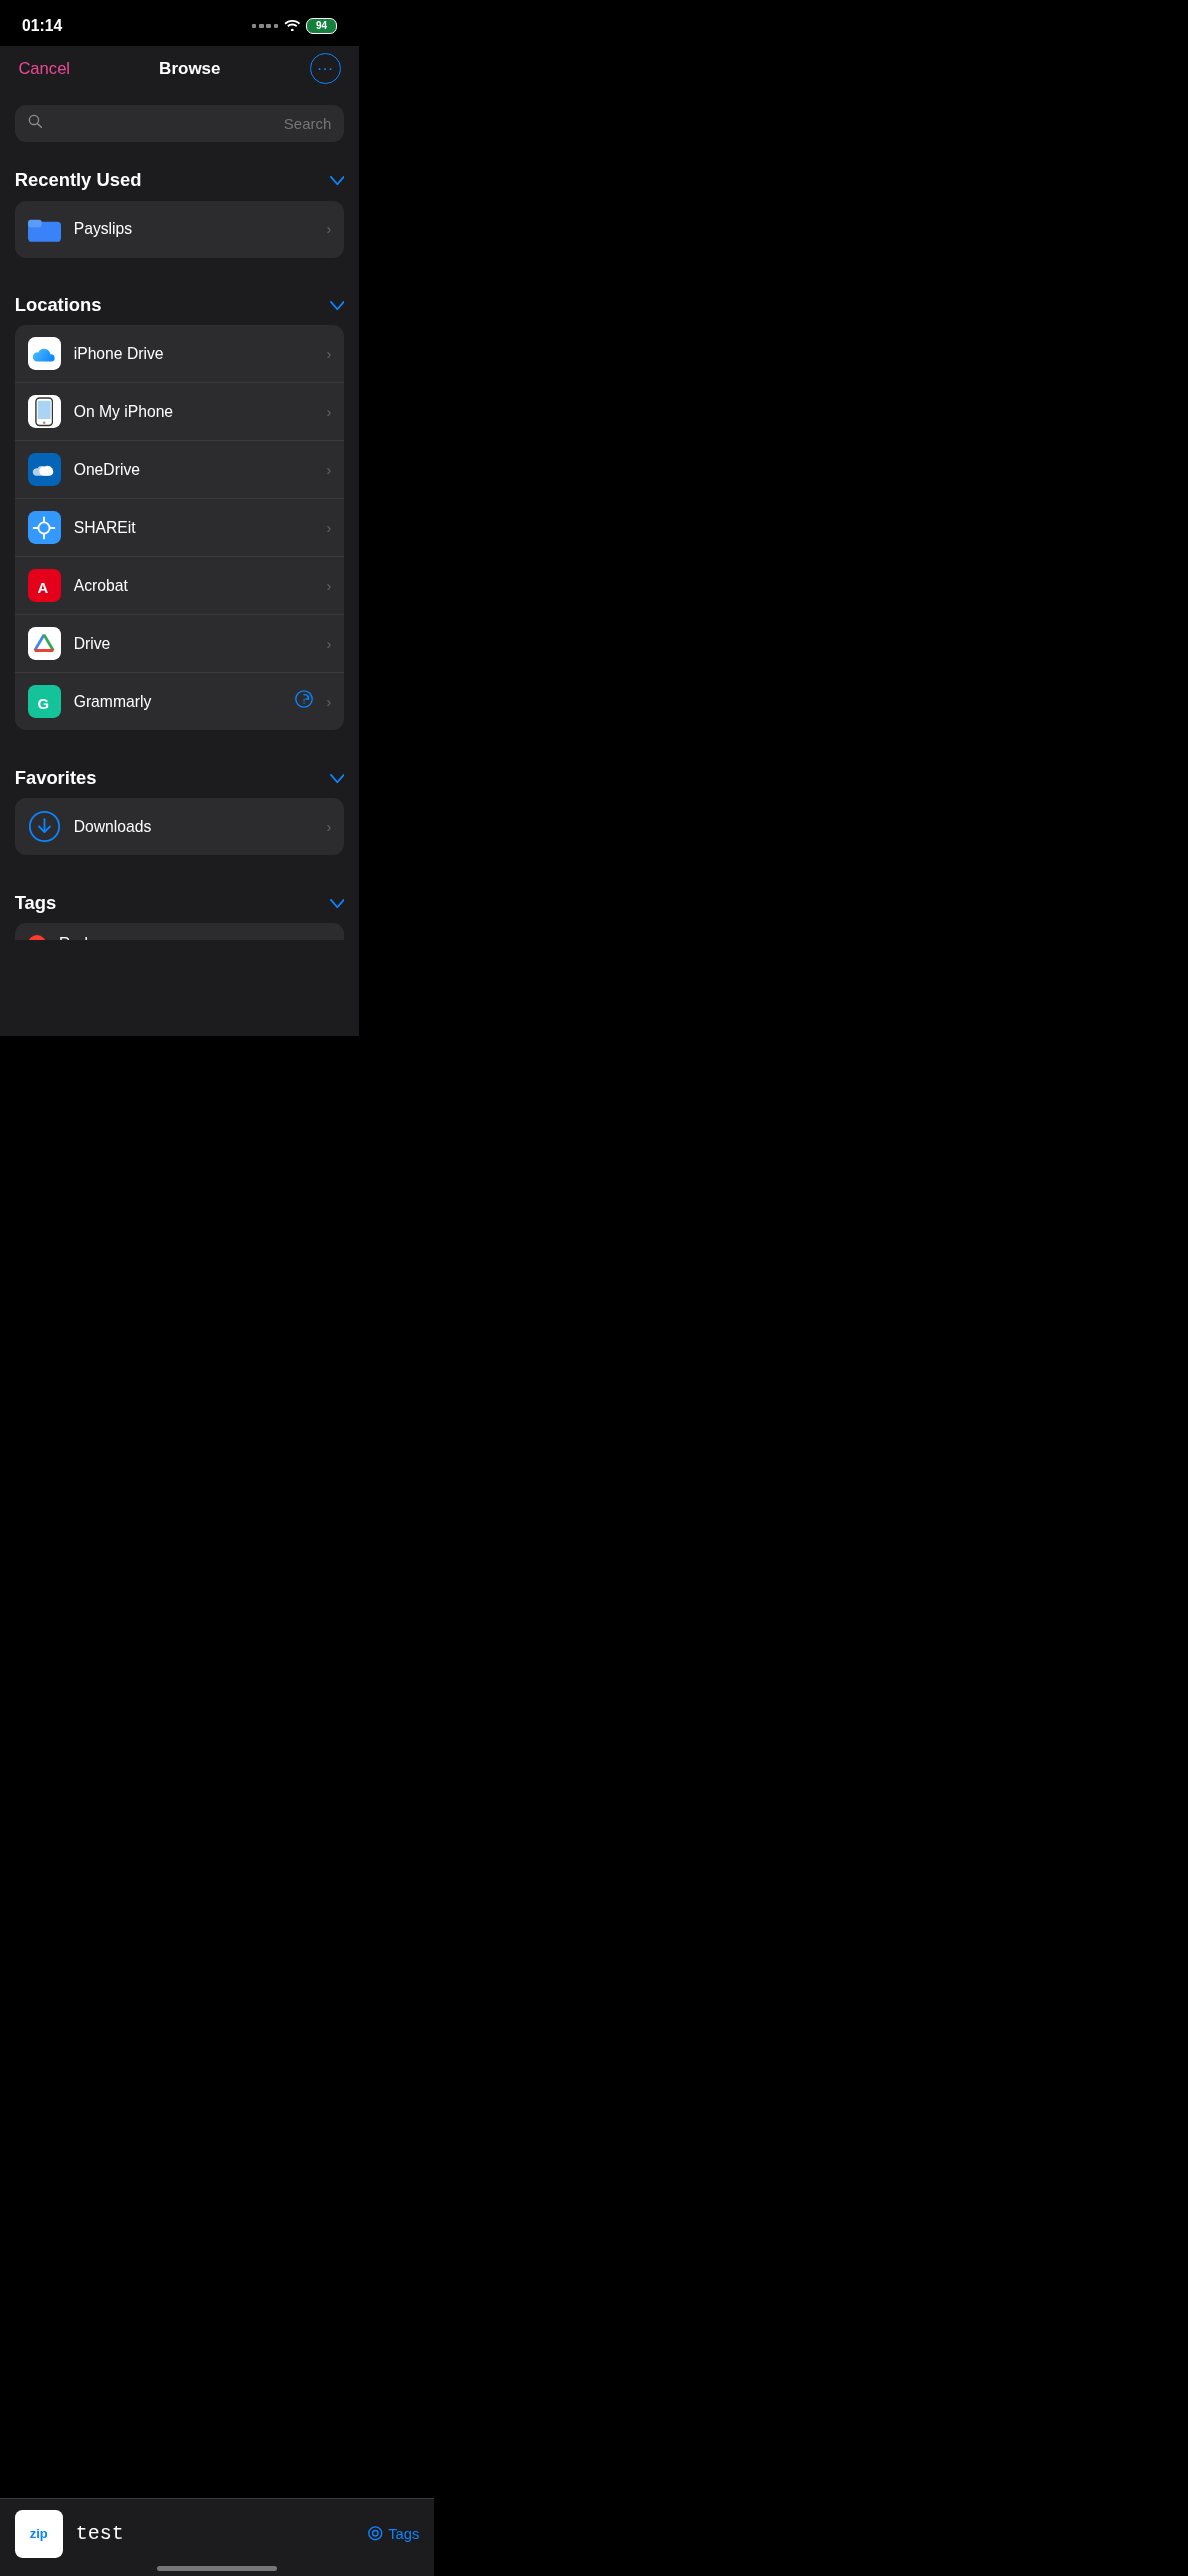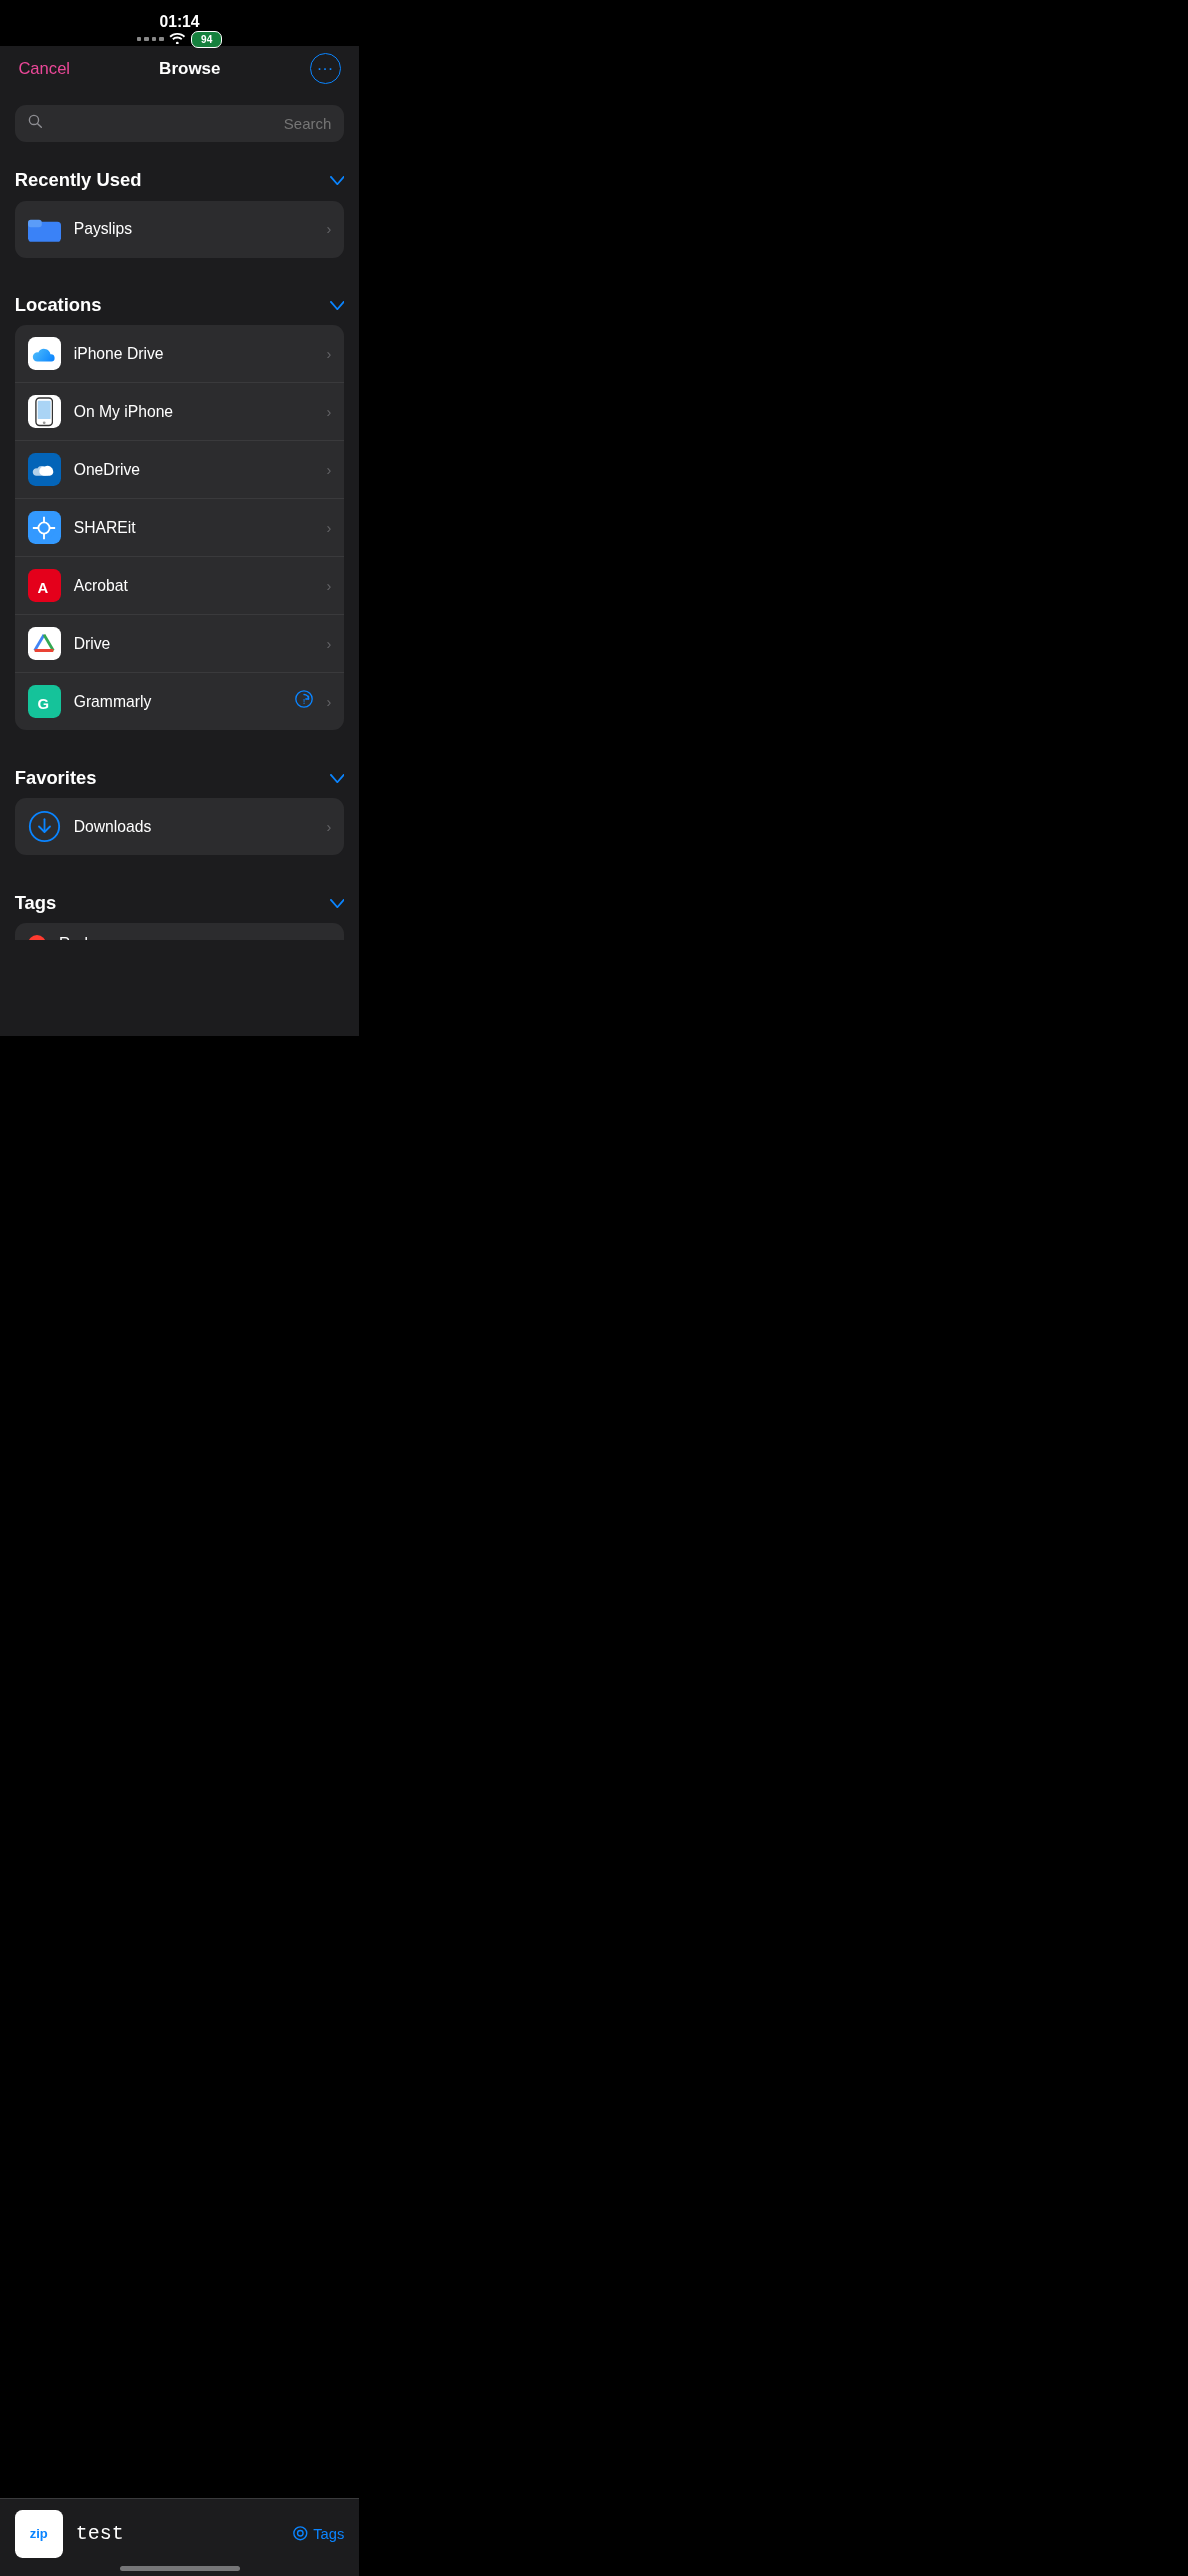--- a/index.html
+++ b/index.html
@@ -13,21 +13,20 @@
       min-height: 778px;
       overflow-x: hidden;
     }
 
     .status-bar {
       display: flex;
       justify-content: space-between;
       align-items: center;
       padding: 13px 22px 7.4px;
       height: 46px;
-      flex-direction: column;
     }
 
     .status-time {
       font-size: 15.7px;
       font-weight: 600;
       color: #fff;
     }
 
     .status-icons {
       display: flex;
@@ -259,21 +258,21 @@
 
     .section-gap {
       height: 20px;
     }
 
     
     .bottom-bar {
       position: fixed;
       bottom: 0;
       left: 0;
-      width: 359px;
+      width: 434px;
       background: #1c1c1e;
       border-top: 0.5px solid #3a3a3c;
     }
 
     .zip-bar {
       display: flex;
       align-items: center;
       padding: 11px 14.7px;
       gap: 13px;
     }

